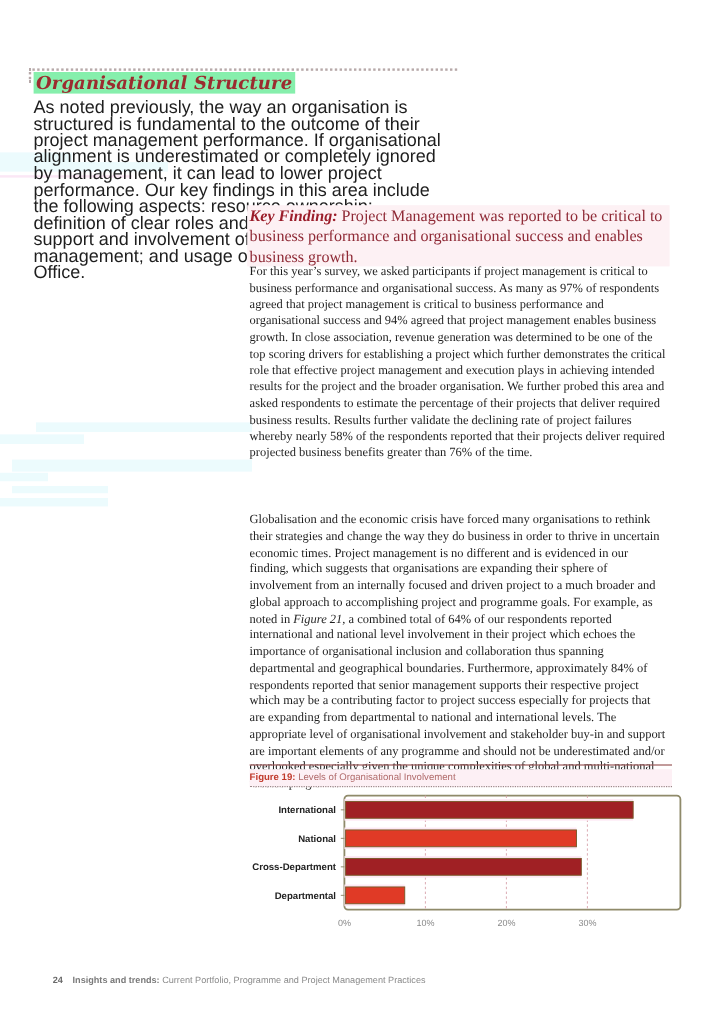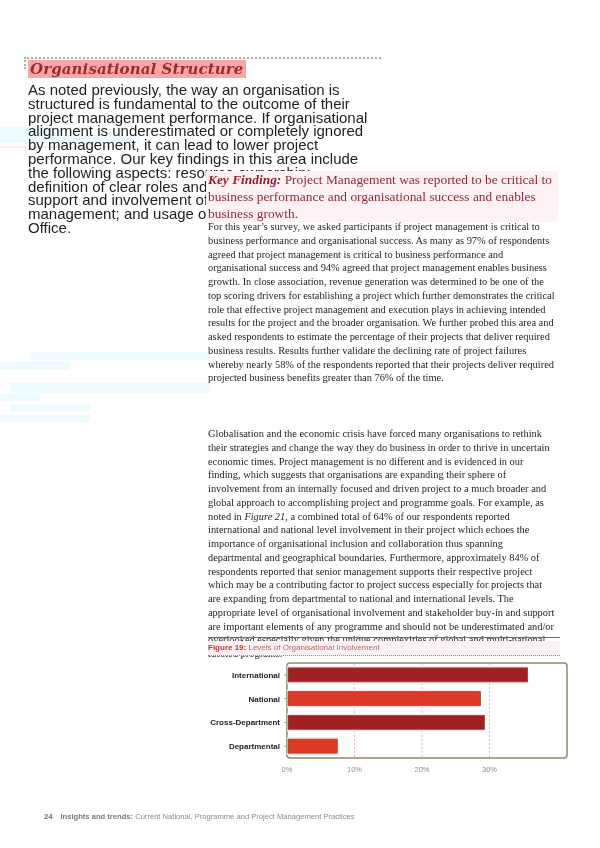--- a/index.html
+++ b/index.html
@@ -1,21 +1,21 @@
 <!DOCTYPE html>
 <html><head>
 <meta charset="utf-8">
 <style>
   html, body { margin: 0; padding: 0; background: #ffffff; }
   body { width: 600px; height: 848px; position: relative; overflow: hidden; font-family: "DejaVu Serif", serif; color: #1e1e1e; }
   .page { position: absolute; inset: 0; }
 
   .section-rule { position: absolute; left: 24px; top: 57px; width: 357px; border-top: 2px dotted #b7a9a9; }
   .section-rule-tick { position: absolute; left: 24px; top: 57px; height: 12px; border-left: 2px dotted #b7a9a9; }
-  .section-title { position: absolute; left: 28px; top: 60px; font-family: "DejaVu Serif", serif; font-weight: bold; font-style: italic; font-size: 15px; color: #9b2c2f; background: #fca5a5; padding: 0 2px; letter-spacing: 0.1px; }
+  .section-title { position: absolute; left: 28px; top: 60px; font-family: "DejaVu Serif", serif; font-weight: bold; font-style: italic; font-size: 15px; color: #9b2c2f; background: #86efac; padding: 0 2px; letter-spacing: 0.1px; }
 
   .intro { position: absolute; left: 28px; top: 83px; width: 340px; font-family: Liberation Sans, sans-serif; font-size: 15px; line-height: 13.8px; color: #1e1e1e; }
 
   .ghost { position: absolute; height: 9px; background: #ecfbfd; }
   .ghost.pink { background: #fbe7f5; height: 2px; }
 
   .kf { position: absolute; left: 206px; width: 348px; font-family: "Liberation Serif", serif; font-size: 13.4px; line-height: 17px; color: #8f2a36; background: #fdf1f4; padding: 0 2px; }
   .kf .lead { font-weight: bold; font-style: italic; color: #9b1d2a; }
 
   .body-text { position: absolute; left: 208px; width: 348px; font-family: "Liberation Serif", serif; font-size: 10.4px; line-height: 13.75px; color: #1e1e1e; }
@@ -87,15 +87,15 @@
       <rect x="88" y="57.375" width="196.425" height="14" fill="#a02024" stroke="#7a5a2a" stroke-width="0.8"></rect>
       <line x1="84" x2="87" y1="64.375" y2="64.375" stroke="#8f8a6a" stroke-width="0.8"></line>
       <text x="80" y="67.375" text-anchor="end" font-family="Liberation Sans, sans-serif" font-size="8" font-weight="bold" fill="#222">Cross-Department</text>
       <rect x="87" y="79.125" width="50.275000000000006" height="18" fill="#fde8f4"></rect>
       <rect x="88" y="81.125" width="49.275000000000006" height="14" fill="#e03a26" stroke="#7a5a2a" stroke-width="0.8"></rect>
       <line x1="84" x2="87" y1="88.125" y2="88.125" stroke="#8f8a6a" stroke-width="0.8"></line>
       <text x="80" y="91.125" text-anchor="end" font-family="Liberation Sans, sans-serif" font-size="8" font-weight="bold" fill="#222">Departmental</text>
     </svg>
 
   <div class="footer">
-    <span class="pg">24</span><b>Insights and trends:</b><span> Current National, Programme and Project Management Practices</span>
+    <span class="pg">24</span><b>Insights and trends:</b><span> Current Portfolio, Programme and Project Management Practices</span>
   </div>
 </div>
 
 </body></html>

